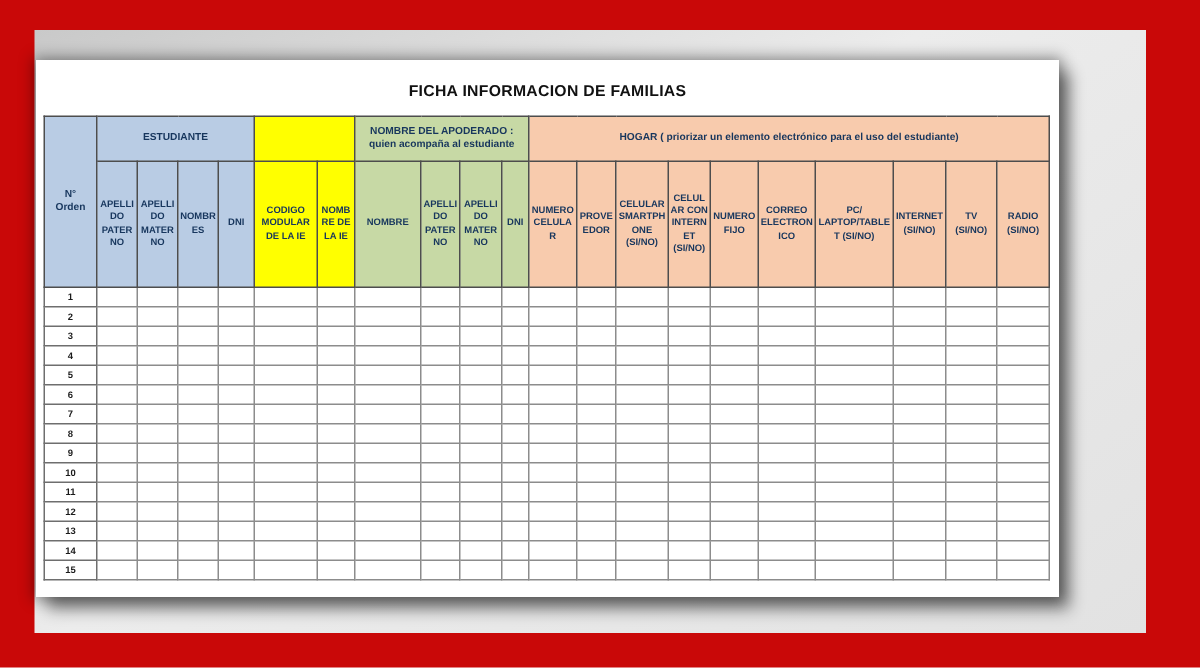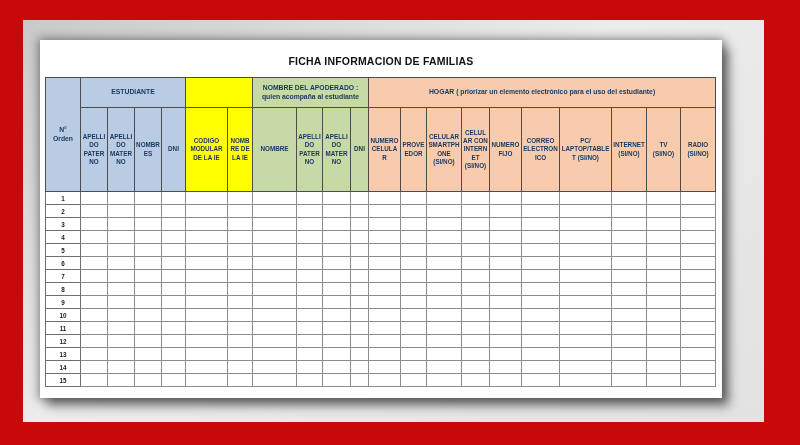--- a/index.html
+++ b/index.html
@@ -6,21 +6,21 @@
   body {
     width:800px; height:445px; position:relative; overflow:hidden;
     background:var(--red,#c90808);
     font-family:"Liberation Sans","DejaVu Sans",sans-serif;
   }
   .mat {
     position:absolute; left:23px; top:20px; right:36px; bottom:23px;
     background:linear-gradient(145deg,#c9c9c9 0%,#ececec 45%,#e2e2e2 100%);
   }
   .page {
-    position:absolute; left:40px; top:40px; width:682px; height:358px;
+    position:absolute; left:24px; top:40px; width:682px; height:358px;
     background:#ffffff;
     box-shadow:0 0 9px 2px rgba(0,0,0,0.38), 7px 8px 10px rgba(0,0,0,0.45);
   }
   .title {
     position:absolute; top:15px; left:0; right:0;
     text-align:center; font-size:10.5px; font-weight:bold; color:#111;
     letter-spacing:0.2px;
   }
   table.ficha {
     position:absolute; left:5px; top:37px;

